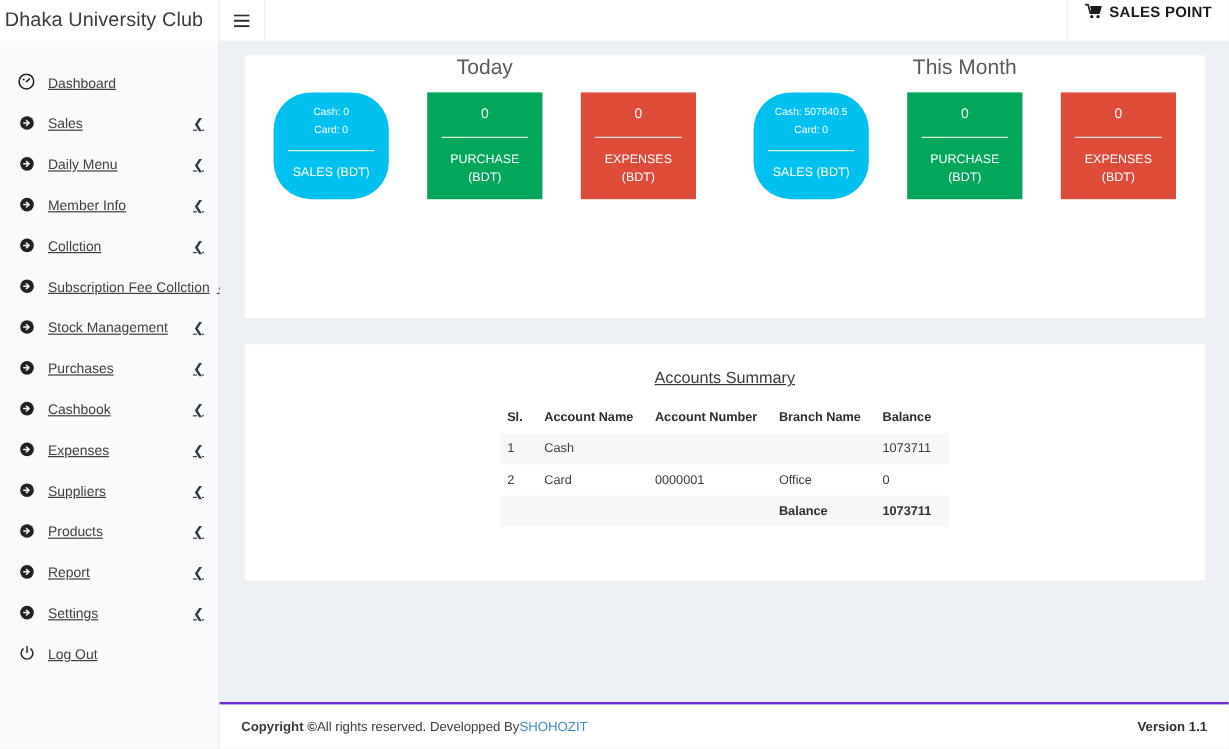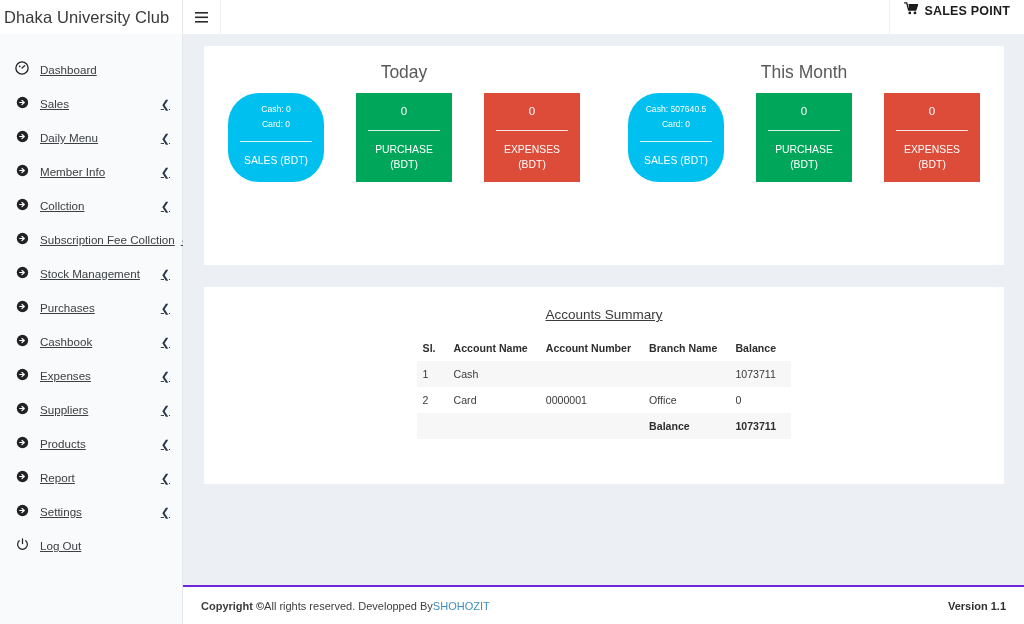--- a/index.html
+++ b/index.html
@@ -72,22 +72,22 @@
   .hamburger {
     width: 38px;
     display: flex; align-items: center; justify-content: center;
     border-right: 1px solid #eceef0;
     cursor: pointer;
     color: #2b2b2b;
     font-size: 13px;
   }
   .topbar-spacer { flex: 1 1 auto; }
   .sales-point {
-    display: flex; align-items: flex-end; gap: 6px;
-    padding: 16px 14px;
+    display: flex; align-items: flex-start; gap: 6px;
+    padding: 3px 14px;
     border-left: 1px solid #eceef0;
     font-weight: bold;
     font-size: 12.5px;
     color: #1b1b1b;
     cursor: pointer;
     letter-spacing: .2px;
   }
   .superadmin {
     display: flex; align-items: center;
     padding: 0 14px;
@@ -101,21 +101,21 @@
     flex: 1 1 auto;
     background: #ecf0f5;
     padding: 12px 0 0 21px;
     overflow: hidden;
   }
   .panel {
     background: #ffffff;
     width: 800px;
     margin-bottom: 22px;
   }
-  .panel-stats { height: 219px; padding-top: 16px; }
+  .panel-stats { height: 219px; }
   .panel-table { height: 197px; padding-top: 20px; }
 
   .stats-row { display: flex; justify-content: space-around; }
   .stats-group { width: 372px; }
   .group-title {
     text-align: center;
     font-size: 17.5px;
     color: #5a5a5a;
     margin-bottom: 10px;
     font-weight: normal;

